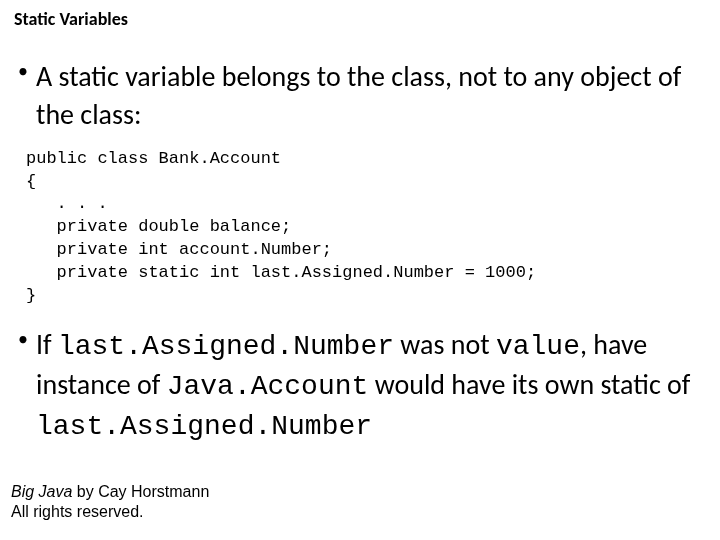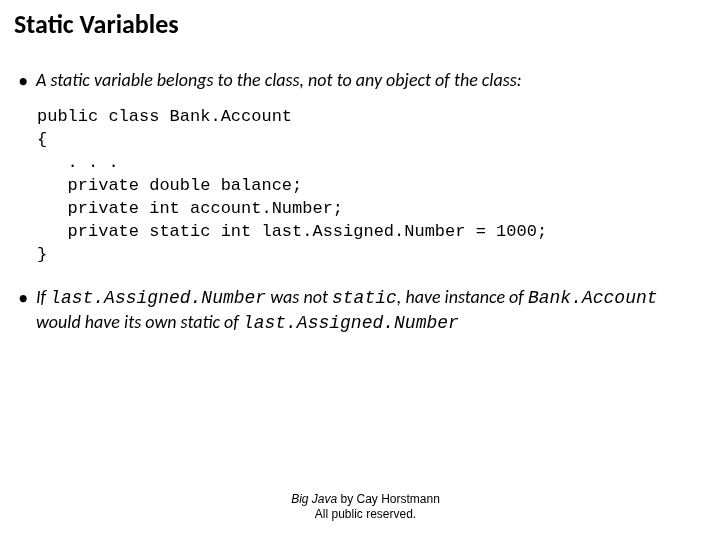--- a/index.html
+++ b/index.html
@@ -13,57 +13,56 @@
     overflow: hidden;
   }
   .slide {
     position: relative;
     width: 720px;
     height: 540px;
     box-sizing: border-box;
     padding: 8px 14px 0 14px;
   }
   .title {
-    font-size: 26px;
+    font-size: 18px;
     font-weight: 700;
     margin: 0 0 28px 0;
   }
   .bullet {
-    font-size: 18px;
+    font-size: 28px;
     line-height: 1.35;
     margin: 0 0 14px 0;
     padding-left: 22px;
     position: relative;
-    font-style: italic;
   }
   .bullet::before {
     content: "•";
     position: absolute;
     left: 4px;
     top: 0;
     font-size: 20px;
   }
   .code {
     font-family: "Courier New", Courier, monospace;
     font-size: 17px;
     line-height: 1.35;
     white-space: pre;
-    margin: 6px 0 18px 23px;
+    margin: 6px 0 18px 12px;
   }
   .mono {
     font-family: "Courier New", Courier, monospace;
     margin-top: 16px;
   }
   .footer {
     position: absolute;
     left: 11px;
     right: 0;
     bottom: 18px;
-    text-align: center;
-    font-size: 12px;
+    text-align: left;
+    font-size: 16px;
     line-height: 1.25;
     font-family: Arial, sans-serif;
   }
   .footer .book {
     font-style: italic;
   }
 </style>
 </head>
 <body>
 
@@ -75,21 +74,21 @@
 
   <div class="code"><span>public class Bank.Account</span>
 <span>{</span>
 <span>   . . .</span>
 <span>   private double balance;</span>
 <span>   private int account.Number;</span>
 <span>   private static int last.Assigned.Number = 1000;</span>
 <span>}</span></div>
 
   <div class="bullet">
-    <span>If </span><span class="mono">last.Assigned.Number</span><span> was not </span><span class="mono">static</span><span>, have instance of </span><span class="mono">Bank.Account</span><span> would have its own static of </span><span class="mono">last.Assigned.Number</span>
+    <span>If </span><span class="mono">last.Assigned.Number</span><span> was not </span><span class="mono">value</span><span>, have instance of </span><span class="mono">Java.Account</span><span> would have its own static of </span><span class="mono">last.Assigned.Number</span>
   </div>
 
   <div class="footer">
     <div><span class="book">Big Java</span><span> by Cay Horstmann</span></div>
-    <div>All public reserved.</div>
+    <div>All rights reserved.</div>
   </div>
 
 </div>
 
 </body></html>

